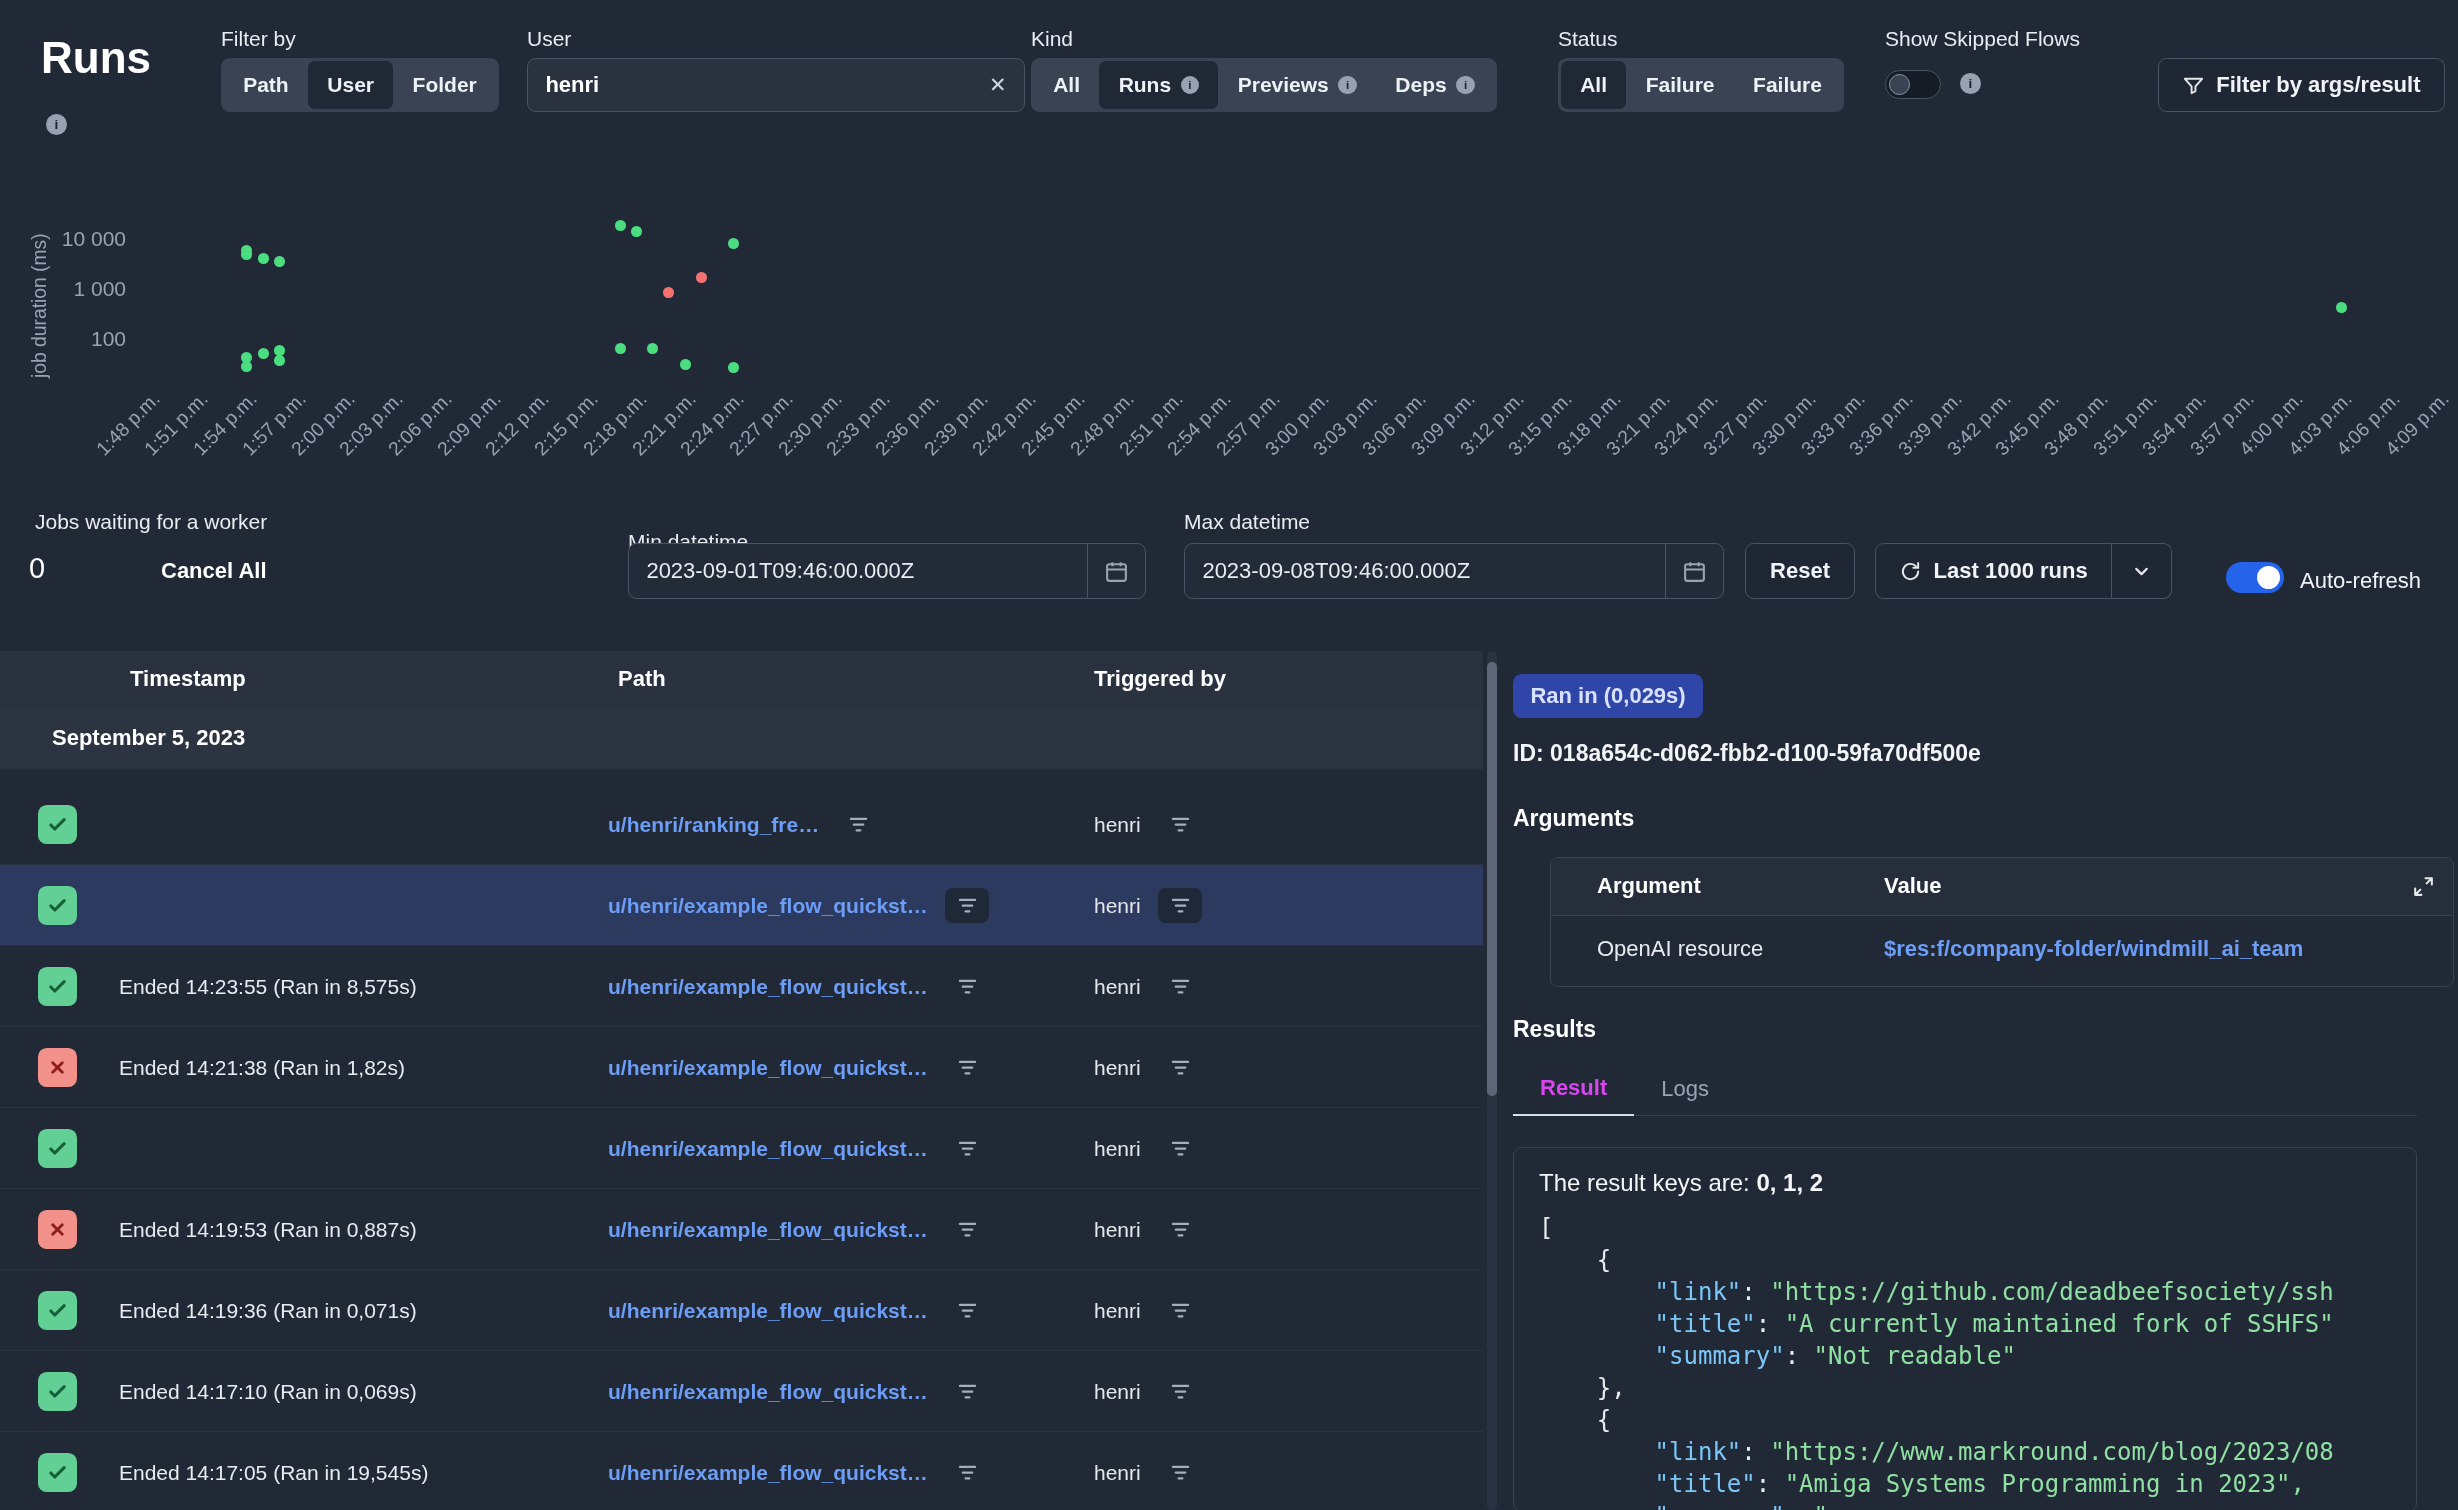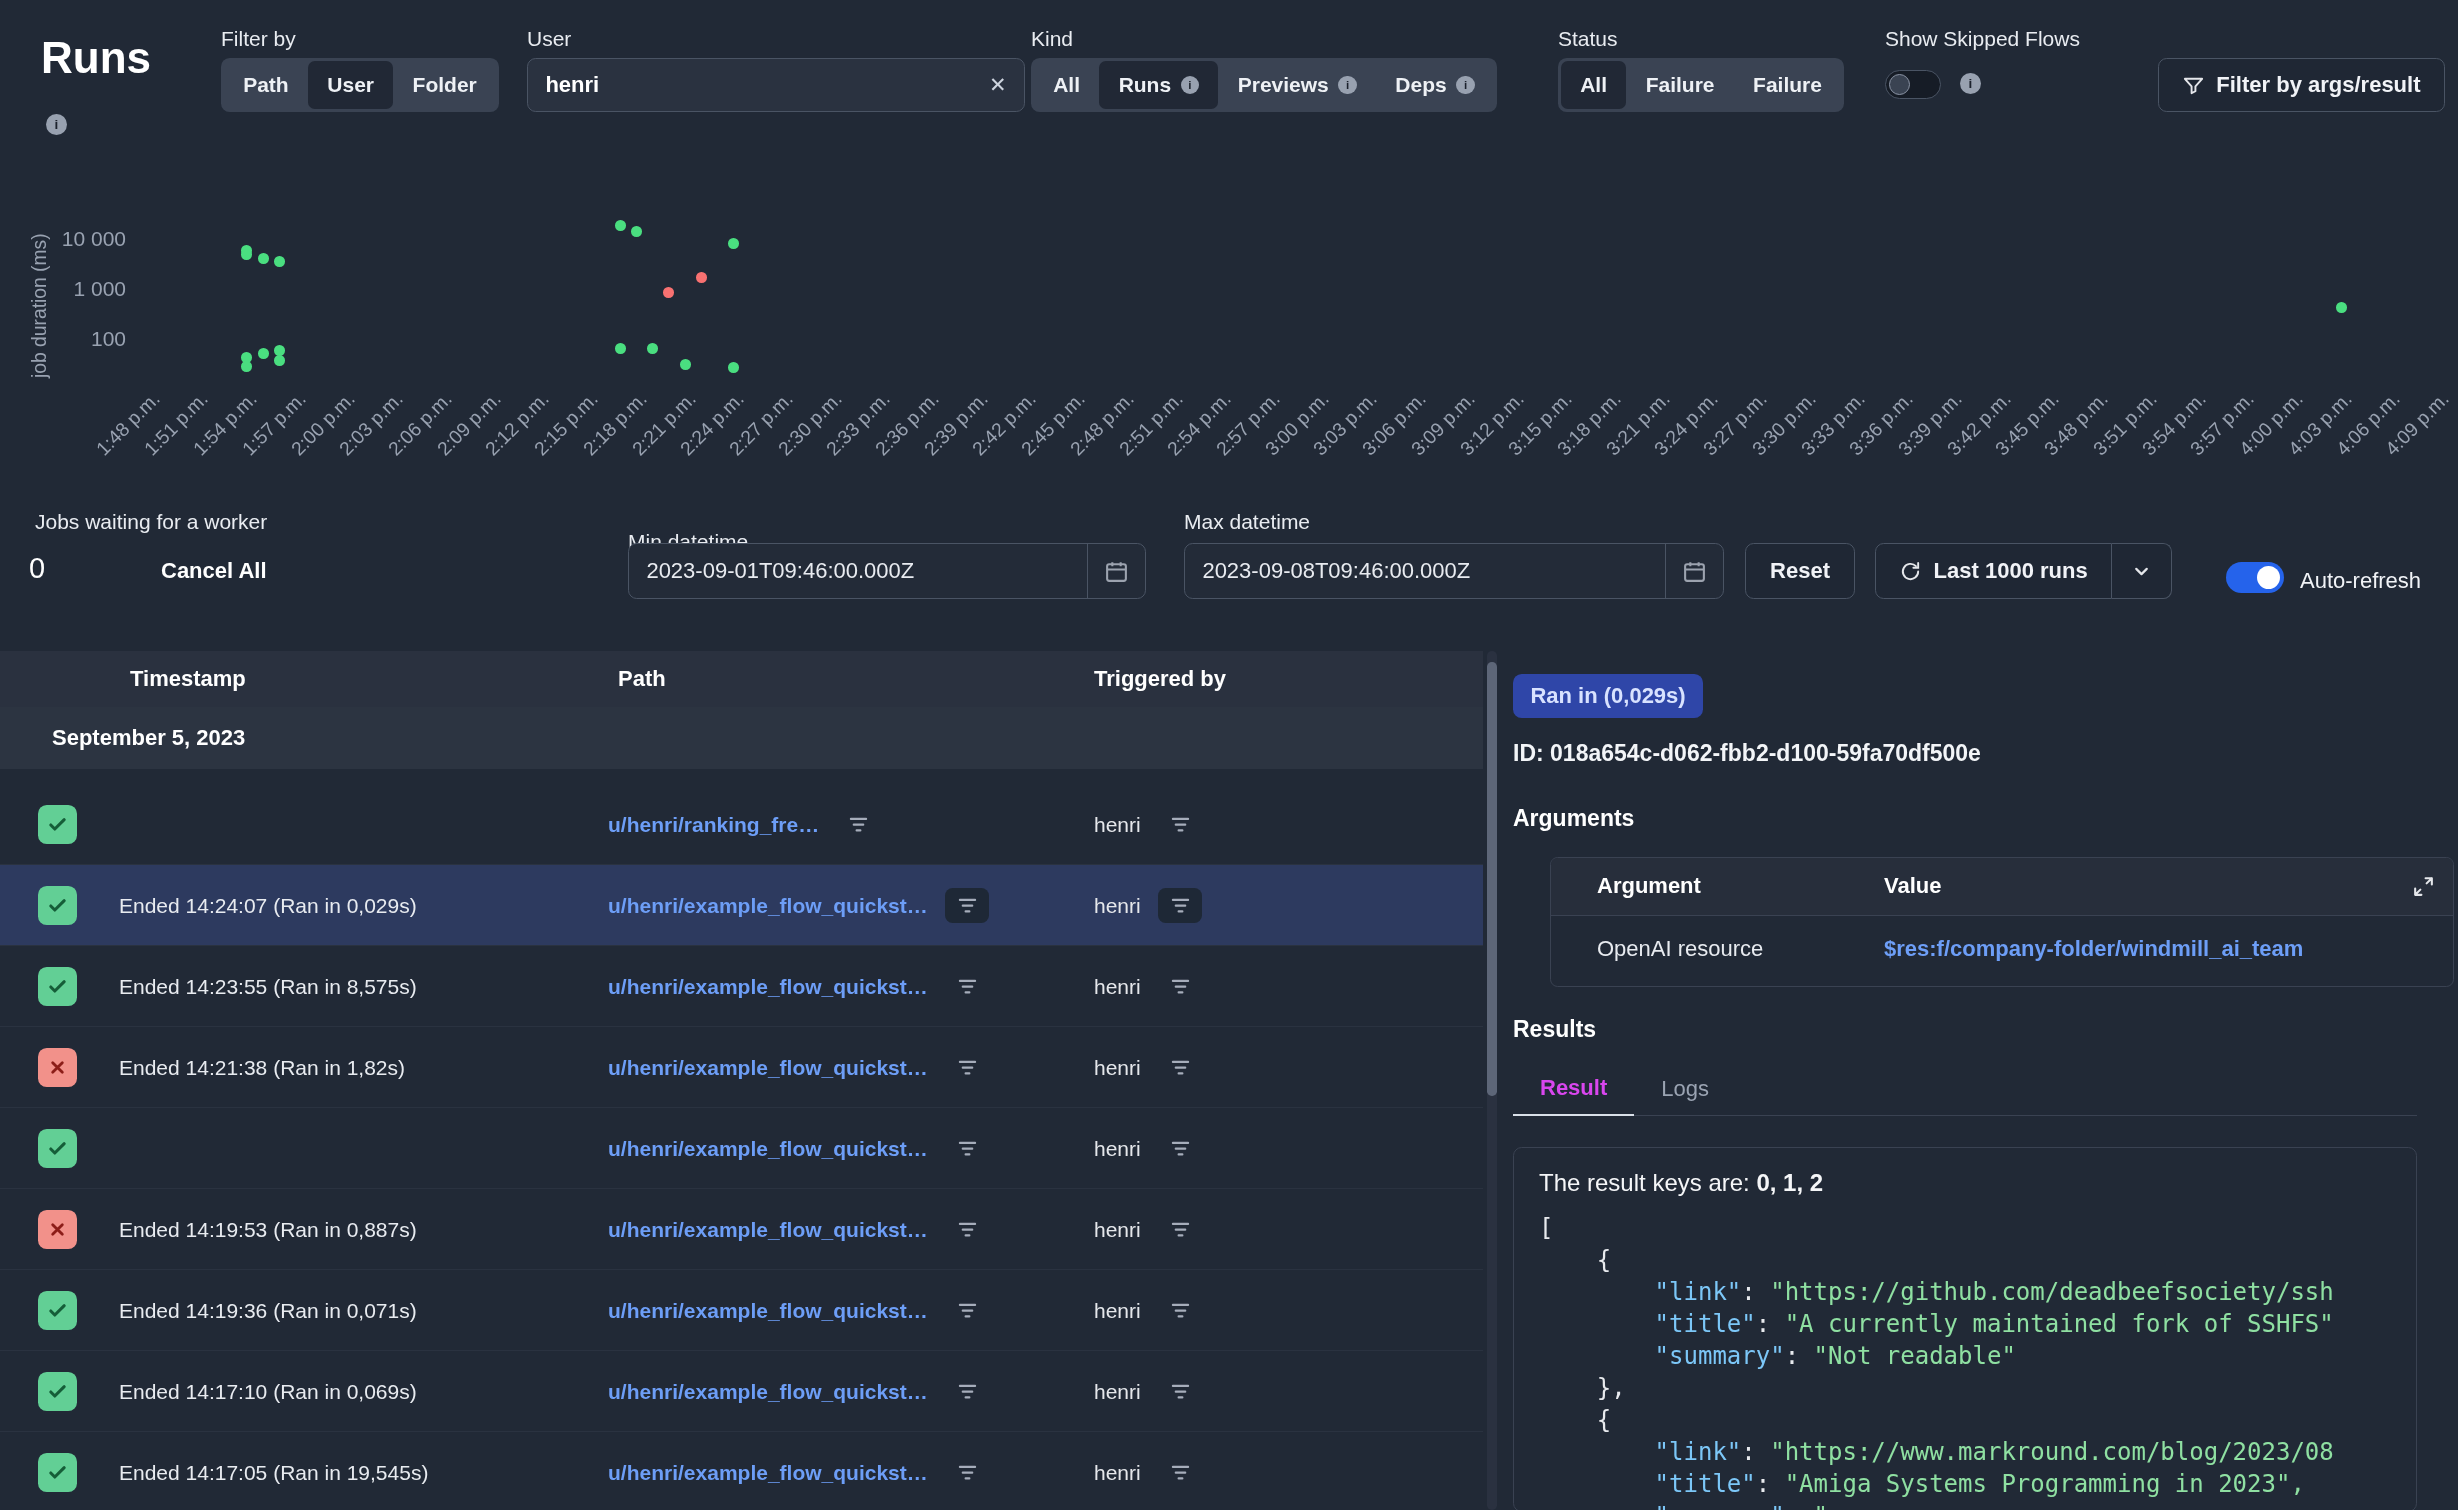--- a/index.html
+++ b/index.html
@@ -304,21 +304,20 @@
           </svg>
         </span>
       </span>
     </div>
     <div class="run-row selected">
       <span class="status-box success">
         <svg width="23" height="23" viewBox="0 0 24 24" fill="none" stroke="#155e38" stroke-width="3.2" stroke-linecap="round" stroke-linejoin="round">
           <path d="M5 12.5l4.2 4.2L19 7"></path>
         </svg>
       </span>
-      <span class="cell-ts">Ended 14:24:07 (Ran in 0,029s)</span>
       <span class="cell-path">
         <a class="path-link">u/henri/example_flow_quickst…</a>
         <span class="filter-btn">
           <svg width="21" height="19.3" viewBox="0 0 22 20" fill="none" stroke="#a6adbb" stroke-width="2.2" stroke-linecap="round">
             <path d="M3 4h16M6 10h10M9 16h4"></path>
           </svg>
         </span>
       </span>
       <span class="cell-trig">
         <span>henri</span>

